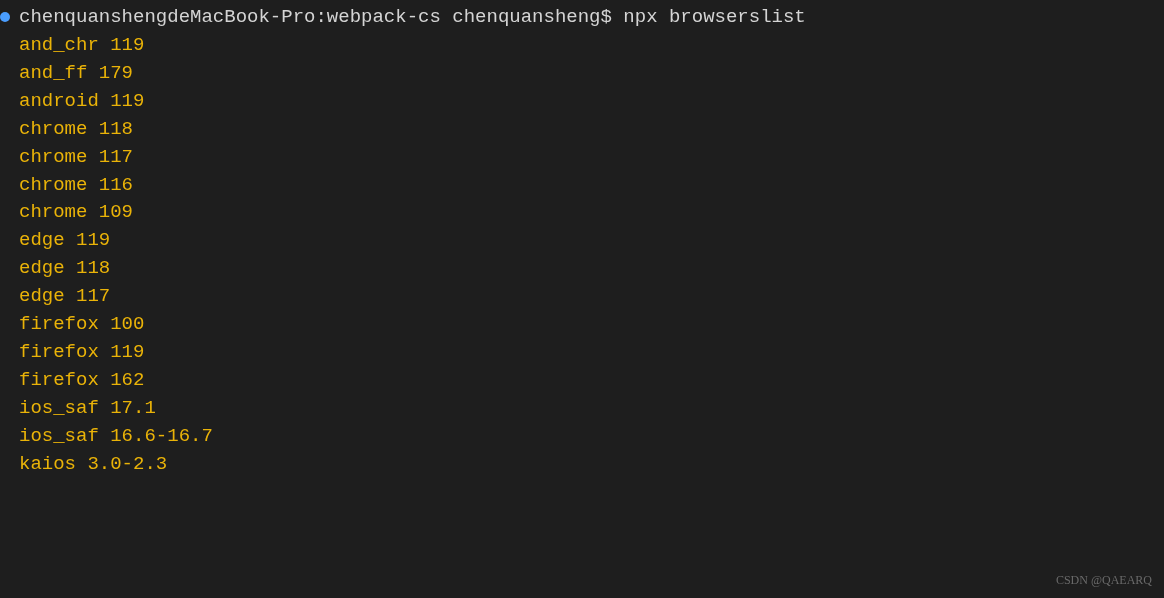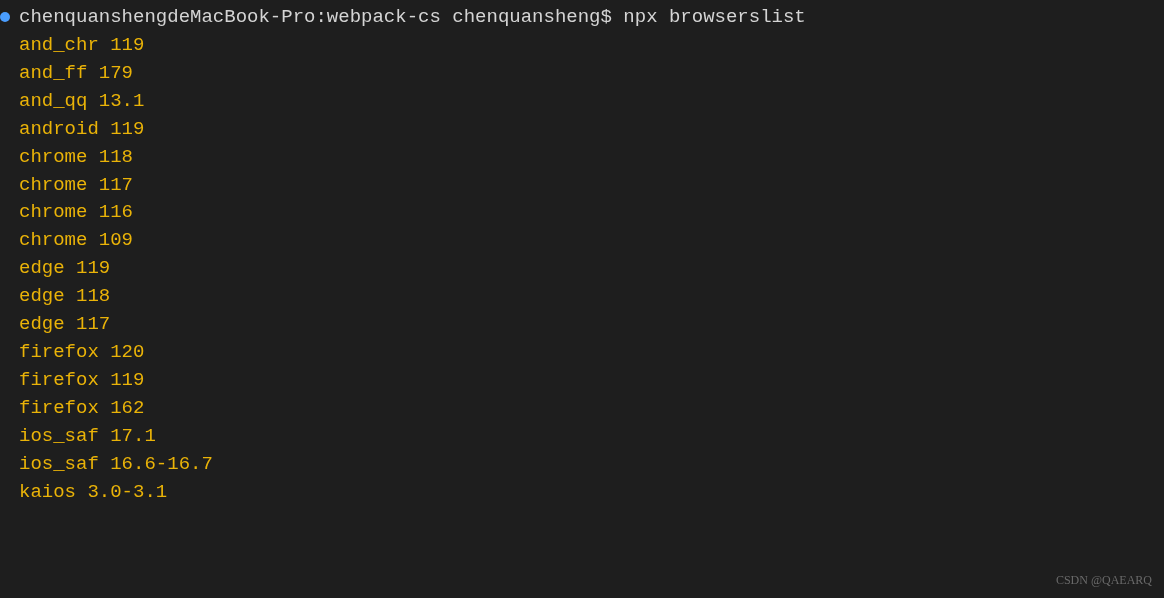--- a/index.html
+++ b/index.html
@@ -58,31 +58,30 @@
 <body>
 
 <div class="terminal">
   <div class="prompt-line">
     <span class="bullet"></span>
     <span class="prompt-text"><span>chenquanshengdeMacBook-Pro</span>:<span>webpack-cs</span> <span>chenquansheng</span><span>$</span> <span>npx browserslist</span></span>
   </div>
   <div id="output-container">
       <div class="output-line">and_chr 119</div>
       <div class="output-line">and_ff 179</div>
-      <div class="output-line">and_qq 13.1</div>
       <div class="output-line">android 119</div>
       <div class="output-line">chrome 118</div>
       <div class="output-line">chrome 117</div>
       <div class="output-line">chrome 116</div>
       <div class="output-line">chrome 109</div>
       <div class="output-line">edge 119</div>
       <div class="output-line">edge 118</div>
       <div class="output-line">edge 117</div>
-      <div class="output-line">firefox 120</div>
+      <div class="output-line">firefox 100</div>
       <div class="output-line">firefox 119</div>
       <div class="output-line">firefox 162</div>
       <div class="output-line">ios_saf 17.1</div>
       <div class="output-line">ios_saf 16.6-16.7</div>
-      <div class="output-line">kaios 3.0-3.1</div>
+      <div class="output-line">kaios 3.0-2.3</div>
     </div>
 </div>
 
 <div class="watermark">CSDN @QAEARQ</div>
 
 </body></html>

